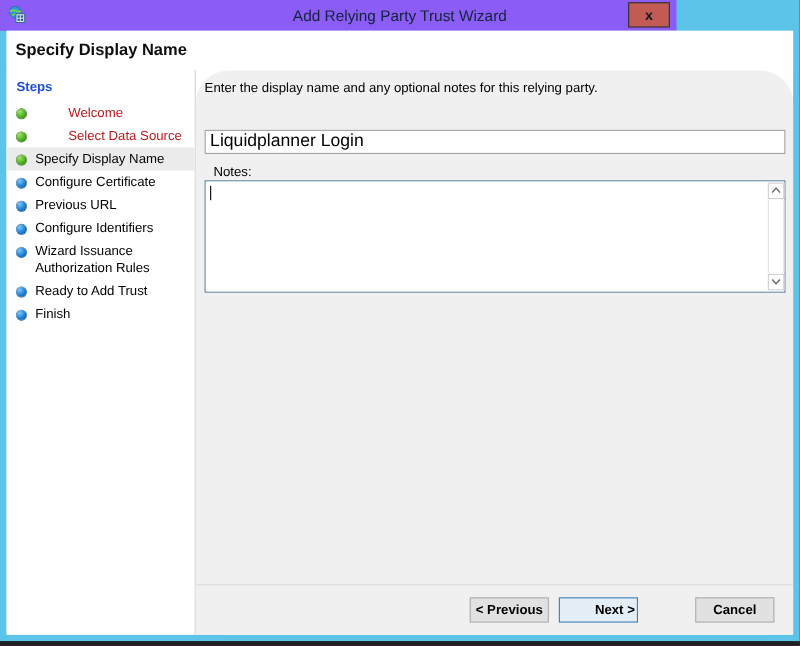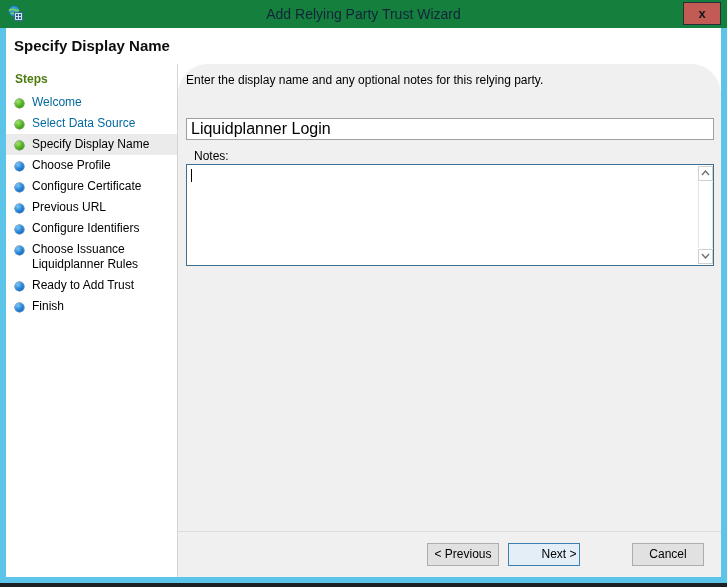--- a/index.html
+++ b/index.html
@@ -23,23 +23,23 @@
     width: 727px;
     height: 583px;
     background: #5bc4e8;
     box-sizing: border-box;
   }
 
   
   .titlebar {
     position: absolute;
     left: 0; top: 0;
-    width: 727px;
+    width: 615px;
     height: 28px;
-    background: #15803d;
+    background: #8b5cf6;
   }
   .title-icon {
     position: absolute;
     left: 7px; top: 5px;
     width: 18px;
     height: 18px;
   }
   .title-text {
     position: absolute;
     left: 0; top: 0;
@@ -117,21 +117,21 @@
     border-right: 1px solid #d4d4d4;
     box-sizing: border-box;
     overflow: hidden;
   }
   .steps-heading {
     position: absolute;
     left: 9px;
     top: 8px;
     font-size: 12px;
     font-weight: bold;
-    color: #4d7c0f;
+    color: #1d4ed8;
   }
   .steps-list {
     position: absolute;
     left: 0;
     top: 28px;
     width: 171px;
   }
   .step {
     position: relative;
     display: flex;
@@ -162,21 +162,22 @@
     background: radial-gradient(circle at 32% 28%, #7dc8f5 0%, #1e7fd4 55%, #14559a 100%);
     box-shadow: 0 0 0 0.5px #13558f;
   }
   .step-label {
     font-size: 12px;
     line-height: 15px;
     color: #000;
     font-family: "Liberation Sans", sans-serif;
   }
   .step-label.link {
-    color: #0369a1;
+    color: #b91c1c;
+    margin-left: 30px;
   }
 
   
   .main {
     position: absolute;
     left: 172px;
     top: 0;
     width: 543px;
     height: 513px;
     background: #f0f0f0;
@@ -313,20 +314,21 @@
     background: #e1e1e1;
     border: 1px solid #adadad;
     box-sizing: border-box;
     font-family: "Liberation Sans", sans-serif;
     font-size: 12px;
     color: #000;
     line-height: 21px;
     text-align: center;
     cursor: pointer;
     padding: 0;
+    font-weight: bold;
   }
   .btn.default {
     border: 1px solid #3c7fb1;
     background: #e3eef7;
     padding-left: 30px;
   }
   .btn-previous { right: 222px; }
   .btn-next { right: 141px; }
   .btn-cancel { right: 17px; margin-left: 33px; }
 
@@ -380,37 +382,33 @@
             <div class="step link">
               <span class="bullet done"></span>
               <span class="step-label link">Select Data Source</span>
             </div>
             <div class="step current">
               <span class="bullet done"></span>
               <span class="step-label">Specify Display Name</span>
             </div>
             <div class="step">
               <span class="bullet todo"></span>
-              <span class="step-label">Choose Profile</span>
-            </div>
-            <div class="step">
-              <span class="bullet todo"></span>
               <span class="step-label">Configure Certificate</span>
             </div>
             <div class="step">
               <span class="bullet todo"></span>
               <span class="step-label">Previous URL</span>
             </div>
             <div class="step">
               <span class="bullet todo"></span>
               <span class="step-label">Configure Identifiers</span>
             </div>
             <div class="step">
               <span class="bullet todo"></span>
-              <span class="step-label">Choose Issuance Liquidplanner Rules</span>
+              <span class="step-label">Wizard Issuance Authorization Rules</span>
             </div>
             <div class="step">
               <span class="bullet todo"></span>
               <span class="step-label">Ready to Add Trust</span>
             </div>
             <div class="step">
               <span class="bullet todo"></span>
               <span class="step-label">Finish</span>
             </div>
           </div>

